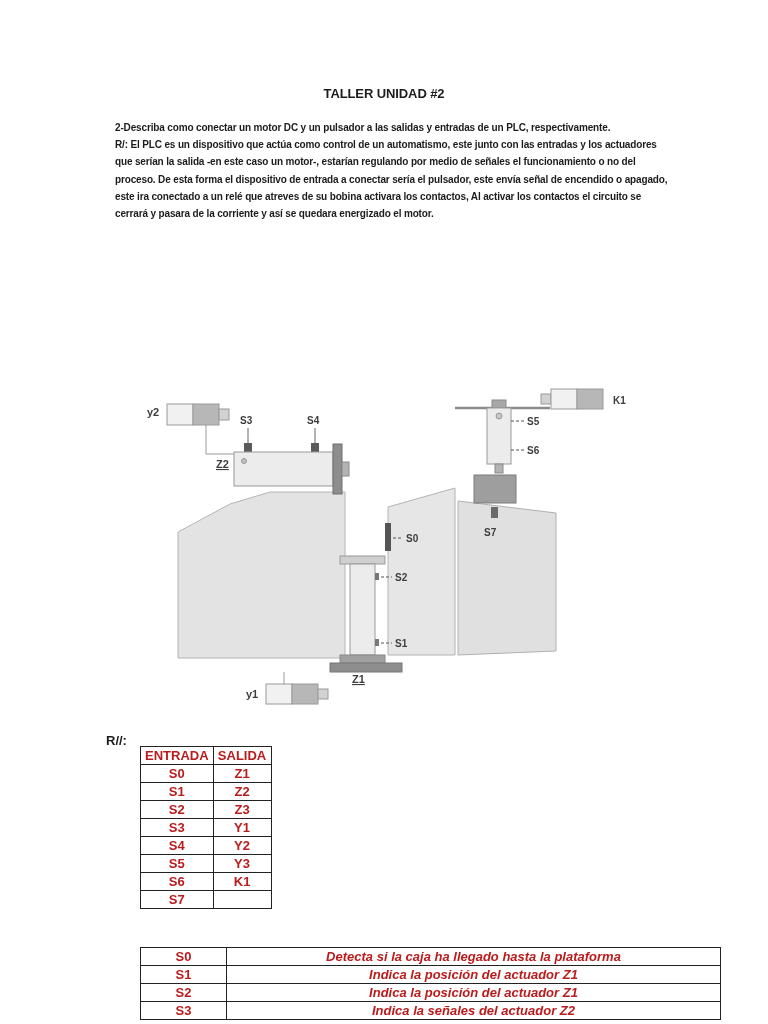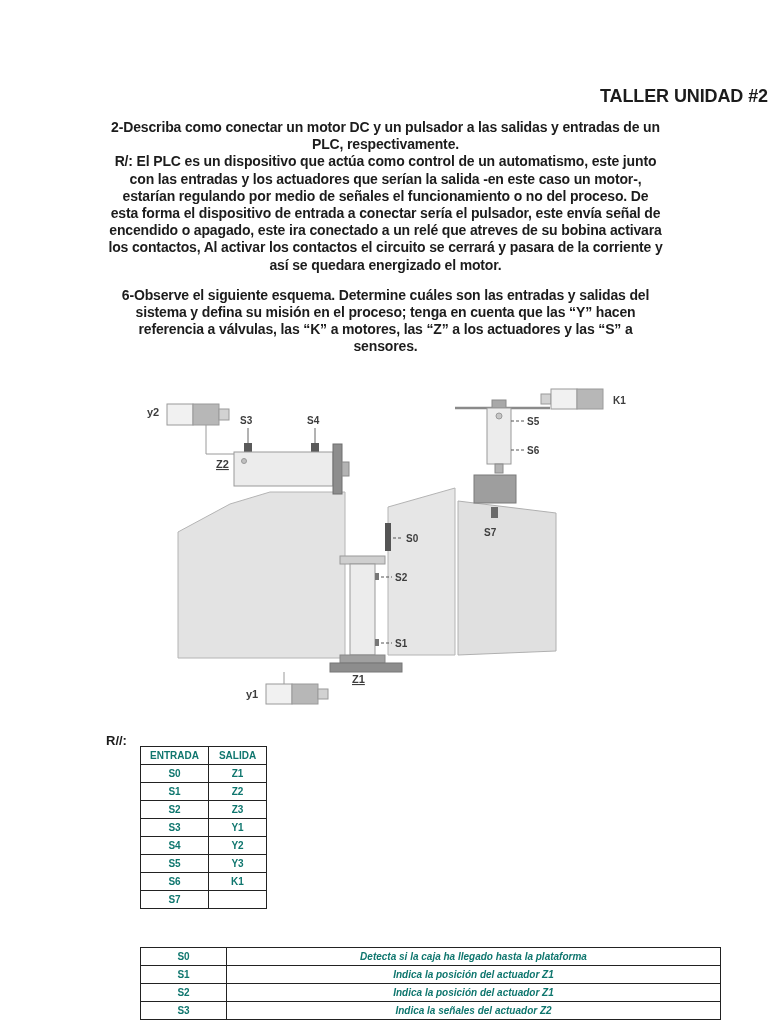--- a/index.html
+++ b/index.html
@@ -4,53 +4,52 @@
 <style>
   * { margin:0; padding:0; box-sizing:border-box; }
   html,body { background:#ffffff; }
   body {
     width:768px; height:1024px; position:relative; overflow:hidden;
     font-family:"Liberation Sans", sans-serif; color:#1c1c1c;
   }
   .page { position:absolute; inset:0; background:#fff; }
   .title {
     position:absolute; top:86px; left:0; width:768px;
-    text-align:right; font-size:18px; font-weight:bold; letter-spacing:-0.1px;
+    text-align:center; font-size:13px; font-weight:bold; letter-spacing:-0.1px;
   }
   .text-block {
-    position:absolute; top:119px; left:107px; width:557px;
-    font-size:14px; font-weight:bold; line-height:17.2px; letter-spacing:-0.15px;
-    text-align:center;
+    position:absolute; top:119px; left:115px; width:557px;
+    font-size:10px; font-weight:bold; line-height:17.2px; letter-spacing:-0.15px;
+    text-align:left;
   }
   .text-block p { margin:0; }
   .text-block .q6 { margin-top:13px; }
   .diagram { position:absolute; left:134px; top:380px; }
   .diagram text { font-family:"Liberation Sans", sans-serif; font-weight:bold; fill:#3d3d3d; font-size:10px; }
   .diagram text.big { font-size:11px; }
   .r-label { position:absolute; left:106px; top:733px; font-size:13px; font-weight:bold; }
-  table { border-collapse:collapse; font-weight:bold; font-size:10px; color:#0f766e; }
+  table { border-collapse:collapse; font-weight:bold; font-size:13px; color:#b91c1c; }
   th, td { border:1.5px solid #222; height:18px; text-align:center; padding:0 4px; }
   .t1 { position:absolute; left:140px; top:746px; }
   .t1 th.c1, .t1 td.c1 { width:68px; }
   .t1 th.c2, .t1 td.c2 { width:58px; }
   .t2 { position:absolute; left:140px; top:947px; }
   .t2 td.c1 { width:86px; }
   .t2 td.c2 { width:494px;font-style:italic; }
 </style>
 </head>
 <body>
 
 <div class="page">
 
   <h1 class="title">TALLER UNIDAD #2</h1>
 
   <div class="text-block">
     <p>2-Describa como conectar un motor DC y un pulsador a las salidas y entradas de un PLC, respectivamente.</p>
     <p>R/: El PLC es un dispositivo que actúa como control de un automatismo, este junto con las entradas y los actuadores que serían la salida -en este caso un motor-, estarían regulando por medio de señales el funcionamiento o no del proceso. De esta forma el dispositivo de entrada a conectar sería el pulsador, este envía señal de encendido o apagado, este ira conectado a un relé que atreves de su bobina activara los contactos, Al activar los contactos el circuito se cerrará y pasara de la corriente y así se quedara energizado el motor.</p>
-    <p class="q6">6-Observe el siguiente esquema. Determine cuáles son las entradas y salidas del sistema y defina su misión en el proceso; tenga en cuenta que las “Y” hacen referencia a válvulas, las “K” a motores, las “Z” a los actuadores y las “S” a sensores.</p>
   </div>
 
   <svg class="diagram" width="510" height="335" viewBox="0 0 510 335" xmlns="http://www.w3.org/2000/svg">
 
     <polygon points="44,152 96,124 136,112 211,112 211,278 44,278" fill="#e3e3e3" stroke="#b4b4b4" stroke-width="1"></polygon>
 
     <polygon points="254,127 321,108 321,275 254,275" fill="#e6e6e6" stroke="#b4b4b4" stroke-width="1"></polygon>
     <polygon points="324,121 422,133 422,271 324,275" fill="#e0e0e0" stroke="#b0b0b0" stroke-width="1"></polygon>
 
     <line x1="321" y1="28" x2="416" y2="28" stroke="#8a8a8a" stroke-width="2.5"></line>

